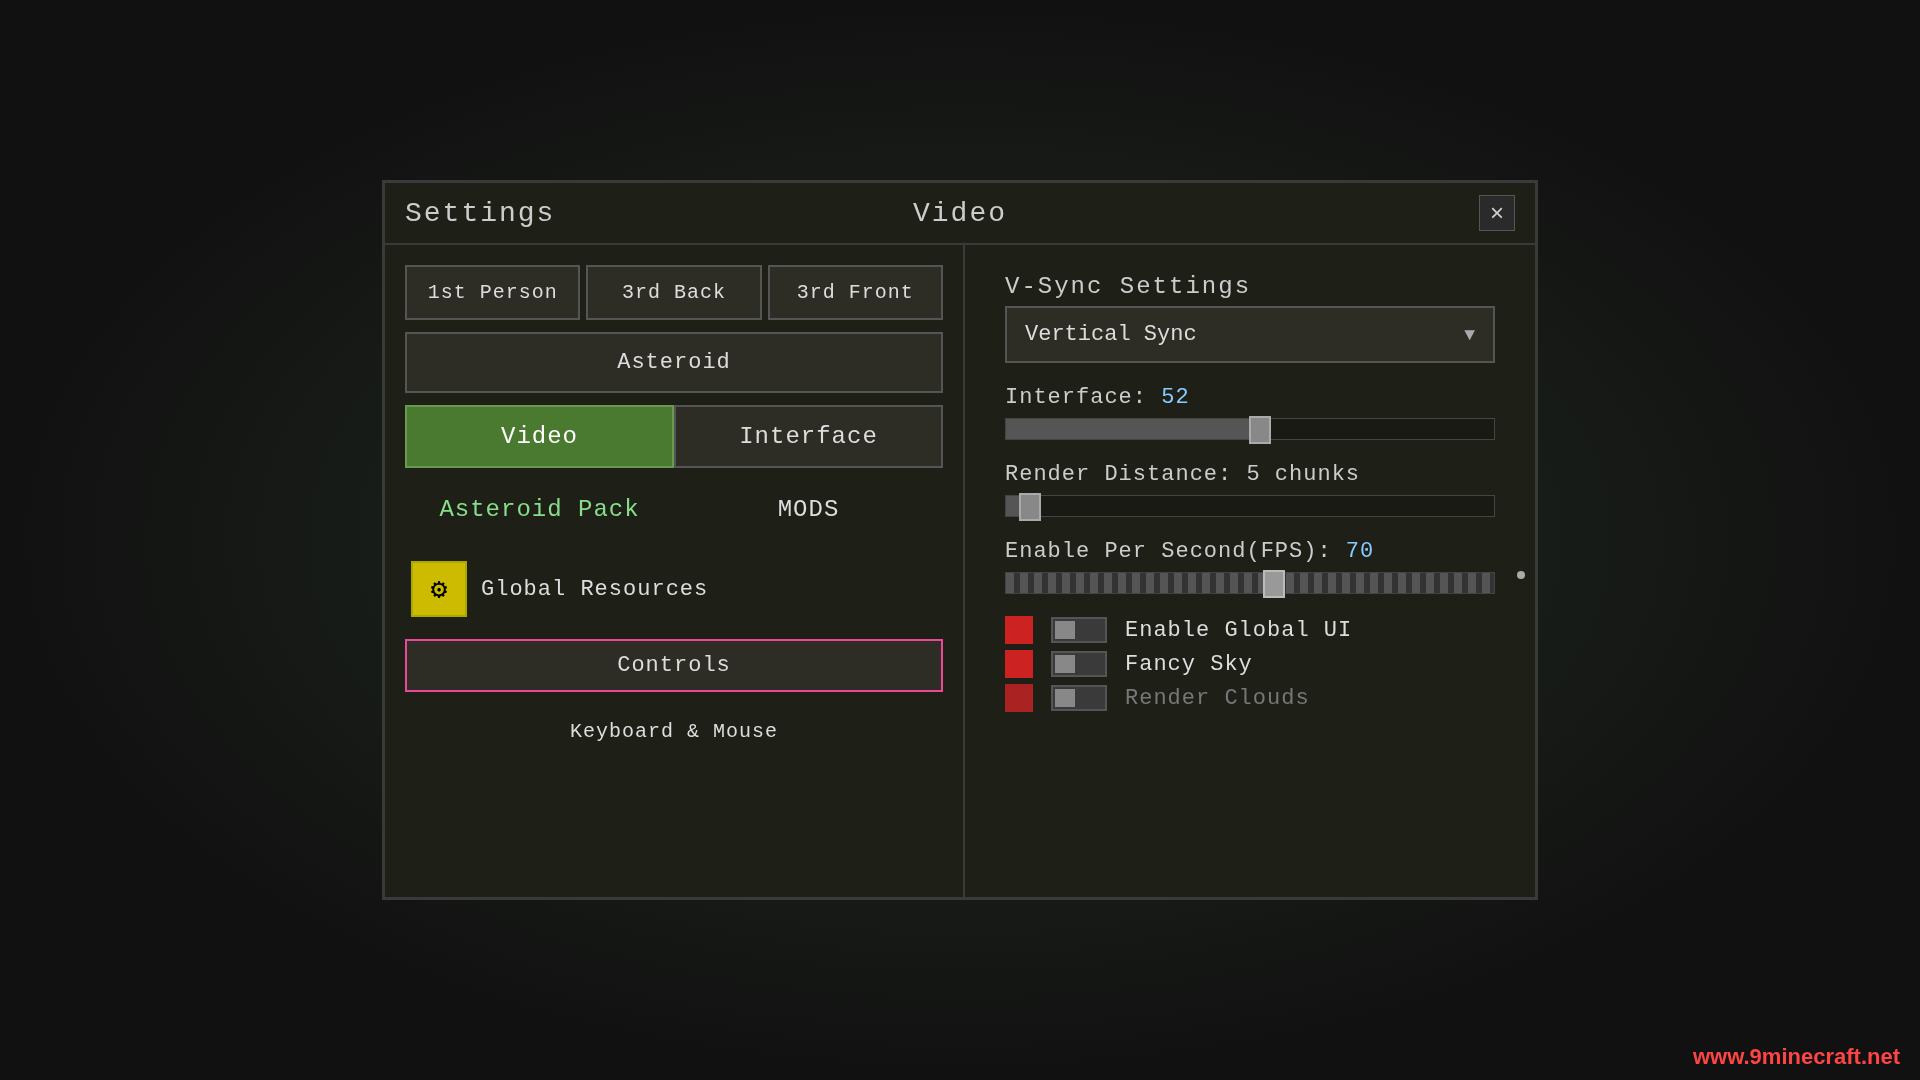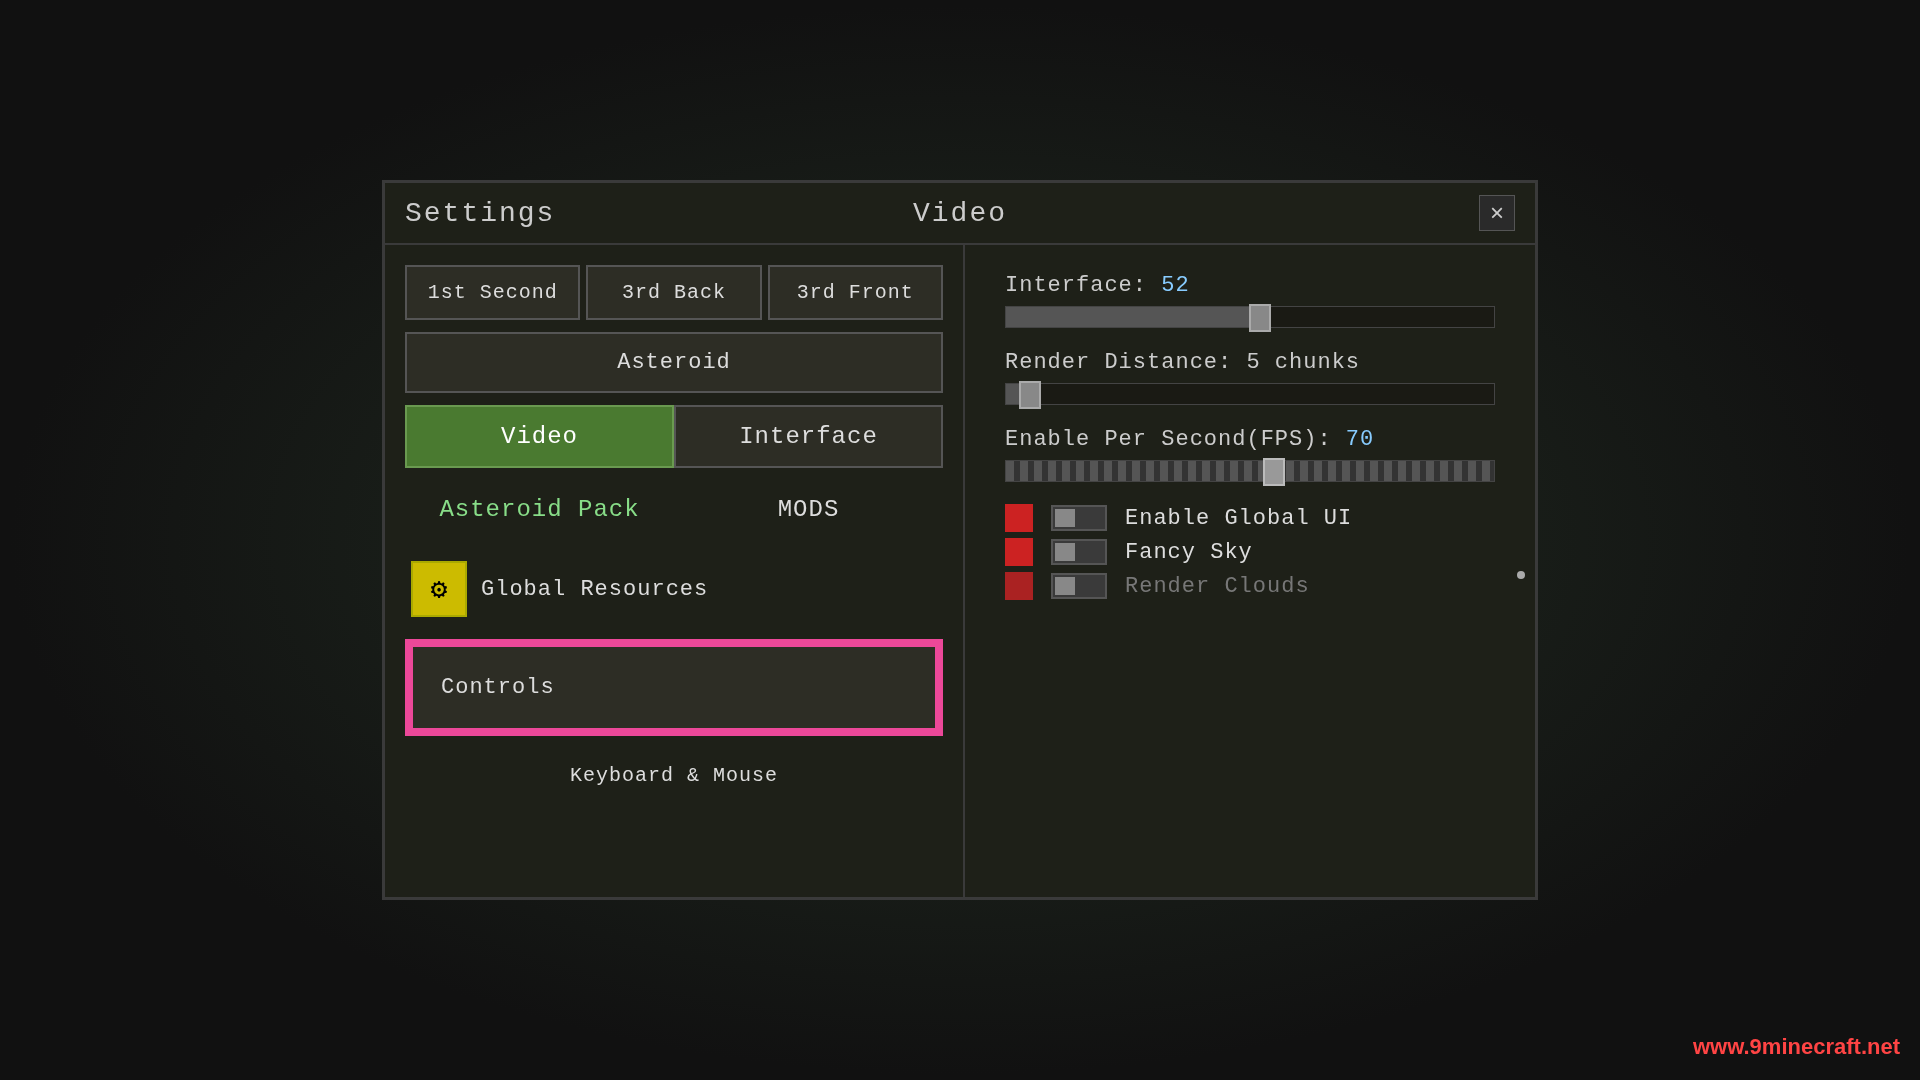--- a/index.html
+++ b/index.html
@@ -194,29 +194,29 @@
       flex-shrink: 0;
     }
 
     .global-label {
       color: #ddd;
       font-size: 22px;
       letter-spacing: 1px;
     }
 
     .controls-btn {
-      padding: 28px;
+      padding: 12px;
       background: #2d2d25;
-      border: 8px solid #ec4899;
-      color: #ddd;
-      font-family: 'Courier New', monospace;
-      font-size: 22px;
-      letter-spacing: 1px;
-      cursor: pointer;
-      text-align: left;
+      border: 2px solid #ec4899;
+      color: #ddd;
+      font-family: 'Courier New', monospace;
+      font-size: 22px;
+      letter-spacing: 1px;
+      cursor: pointer;
+      text-align: center;
     }
 
     .keyboard-btn {
       padding: 16px;
       background: transparent;
       border: none;
       color: #ddd;
       font-family: 'Courier New', monospace;
       font-size: 20px;
       letter-spacing: 1px;
@@ -362,21 +362,21 @@
     .toggle-label-disabled {
       color: #777;
       font-family: 'Courier New', monospace;
       font-size: 22px;
       letter-spacing: 1px;
     }
 
     
     .watermark {
       position: absolute;
-      bottom: 20px;
+      bottom: 10px;
       right: 20px;
       color: #ff4444;
       font-size: 22px;
       font-family: Arial, sans-serif;
       z-index: 20;
       font-weight: bold;
     }
 
     
     .scroll-dot {
@@ -400,21 +400,21 @@
     <div class="title-bar-left">Settings</div>
     <div class="title-bar-center">Video</div>
     <button class="close-btn">×</button>
   </div>
 
   <div class="main-content">
 
     <div class="sidebar">
 
       <div class="perspective-row">
-        <button class="perspective-btn">1st Second</button>
+        <button class="perspective-btn">1st Person</button>
         <button class="perspective-btn">3rd Back</button>
         <button class="perspective-btn">3rd Front</button>
       </div>
 
       <button class="asteroid-btn">Asteroid</button>
 
       <div class="tab-row">
         <button class="tab-video">Video</button>
         <button class="tab-interface">Interface</button>
       </div>
@@ -432,20 +432,27 @@
       </div>
 
       <button class="controls-btn">Controls</button>
 
       <button class="keyboard-btn">Keyboard &amp; Mouse</button>
 
     </div>
 
     <div class="right-panel" style="position:relative;">
 
+      <div>
+        <div class="section-title">V-Sync Settings</div>
+        <div class="dropdown">
+          <span>Vertical Sync</span>
+          <span class="dropdown-arrow">▼</span>
+        </div>
+      </div>
 
       <div>
         <div class="slider-label">
           <span>Interface: </span><span class="value">52</span>
         </div>
         <div class="slider-track">
           <div class="slider-fill" style="width: 52%;"></div>
           <div class="slider-handle" style="left: 52%;"></div>
         </div>
       </div>

